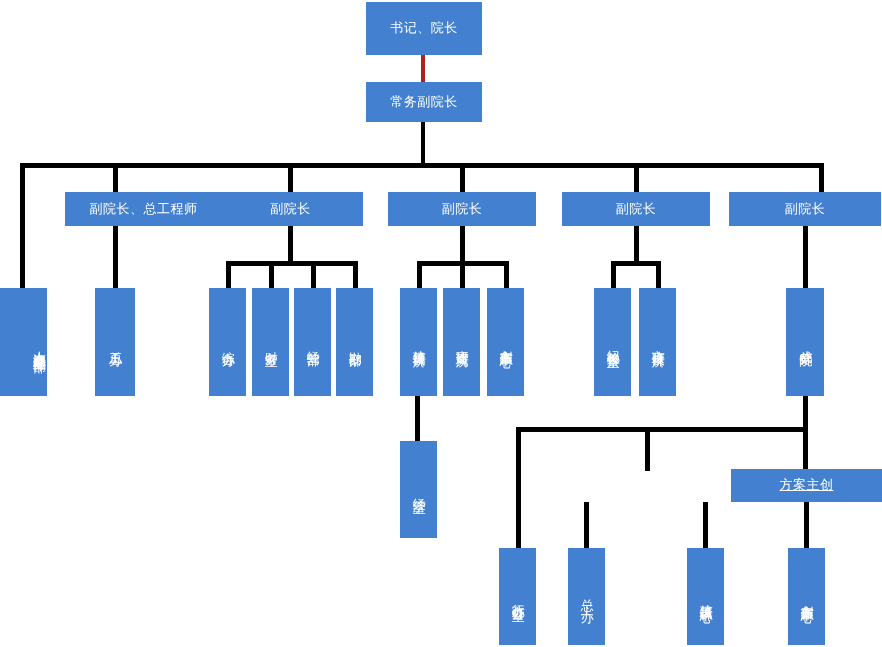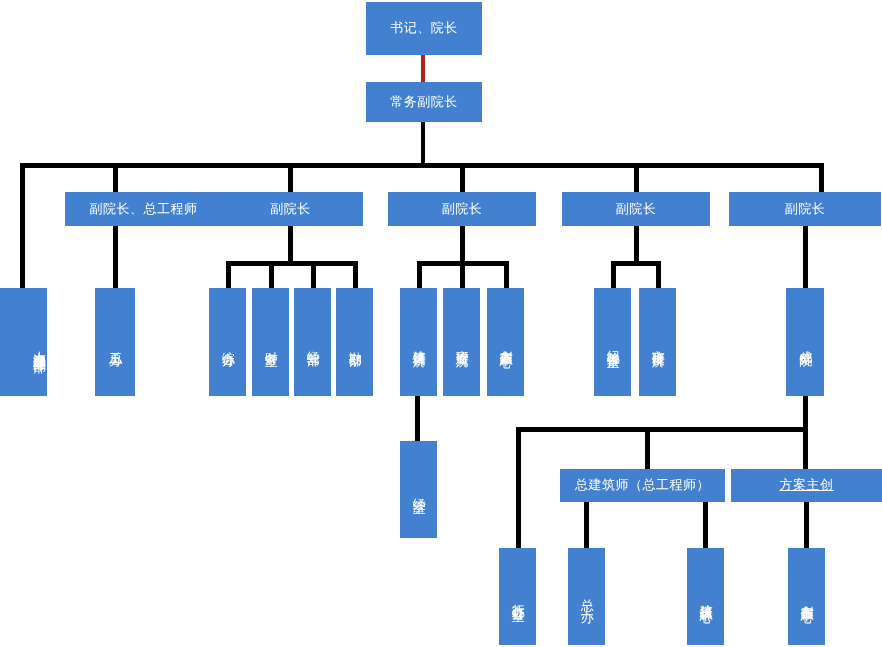--- a/index.html
+++ b/index.html
@@ -140,21 +140,20 @@
 
   <div class="conn" style="left:803px; top:396px; width:5px; height:35px;"></div>
   <div class="conn" style="left:516px; top:427px; width:292px; height:5px;"></div>
 
   <div class="conn" style="left:516px; top:427px; width:5px; height:123px;"></div>
 
   <div class="conn" style="left:645px; top:427px; width:5px; height:44px;"></div>
 
   <div class="conn" style="left:803px; top:427px; width:5px; height:44px;"></div>
 
-  <div class="node" style="left:560px; top:469px; width:165px; height:33px;">总建筑师（总工程师）</div>
   <div class="node" style="left:731px; top:469px; width:151px; height:33px;text-decoration:underline;">方案主创</div>
 
   <div class="conn" style="left:584px; top:502px; width:5px; height:48px;"></div>
   <div class="conn" style="left:703px; top:502px; width:5px; height:48px;"></div>
 
   <div class="conn" style="left:804px; top:502px; width:5px; height:48px;"></div>
 
   <div class="node vtext" style="left:499px; top:548px; width:37px; height:97px;">行政办公室</div>
   <div class="node vtext spaced" style="left:568px; top:548px; width:37px; height:97px;">总工办</div>
   <div class="node vtext" style="left:687px; top:548px; width:37px; height:97px;">建筑设计中心</div>

